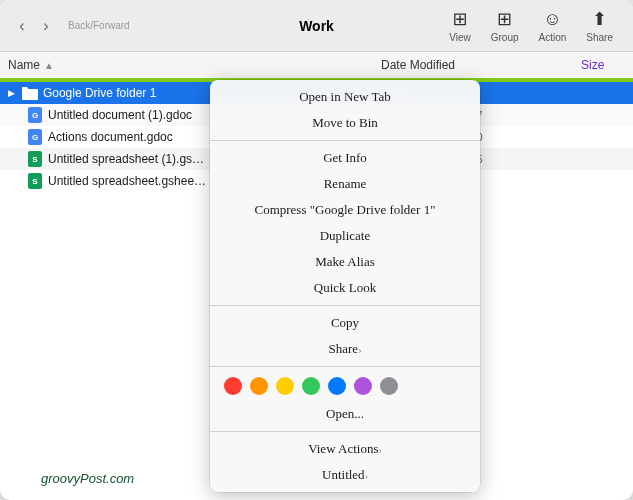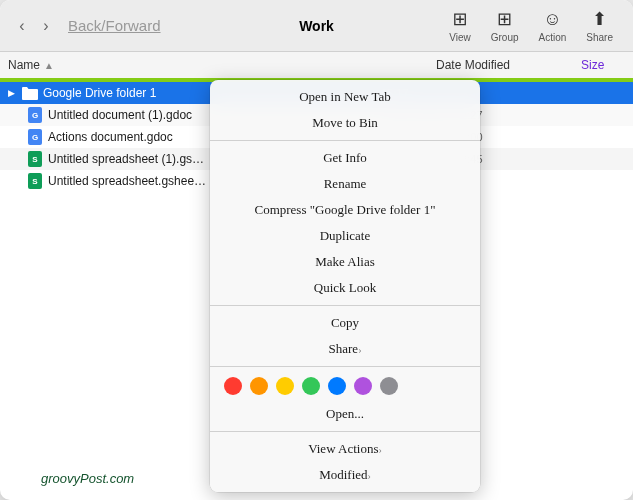--- a/index.html
+++ b/index.html
@@ -49,24 +49,23 @@
       border: none;
       cursor: pointer;
       display: flex;
       align-items: center;
       justify-content: center;
       color: #666;
       font-size: 16px;
     }
 
     .nav-label {
-      font-size: 15px;
+      font-size: 10px;
       color: #999;
       margin-right: 17px;
-      text-decoration: underline;
     }
 
     .title-text {
       flex: 1;
       text-align: center;
       font-size: 14px;
       font-weight: 600;
       color: #000000;
       position: absolute;
       left: 50%;
@@ -127,21 +126,20 @@
       font-size: 10px;
       color: #888;
     }
 
     .col-date {
       width: 200px;
       padding: 2px 8px;
       font-size: 12px;
       color: #333;
       font-weight: 500;
-      text-align: center;
     }
 
     .col-size {
       width: 60px;
       padding: 2px 8px;
       font-size: 12px;
       color: #6d28d9;
       font-weight: 500;
     }
 
@@ -475,18 +473,18 @@
   </div>
   <div class="menu-item">
     <span>Open...</span>
   </div>
   <div class="menu-separator"></div>
   <div class="menu-item">
     <span>View Actions</span>
     <span class="submenu-arrow">›</span>
   </div>
   <div class="menu-item">
-    <span>Modified</span>
+    <span>Untitled</span>
     <span class="submenu-arrow">›</span>
   </div>
 </div>
 
 <div class="watermark">groovyPost.com</div>
 
 </body></html>

